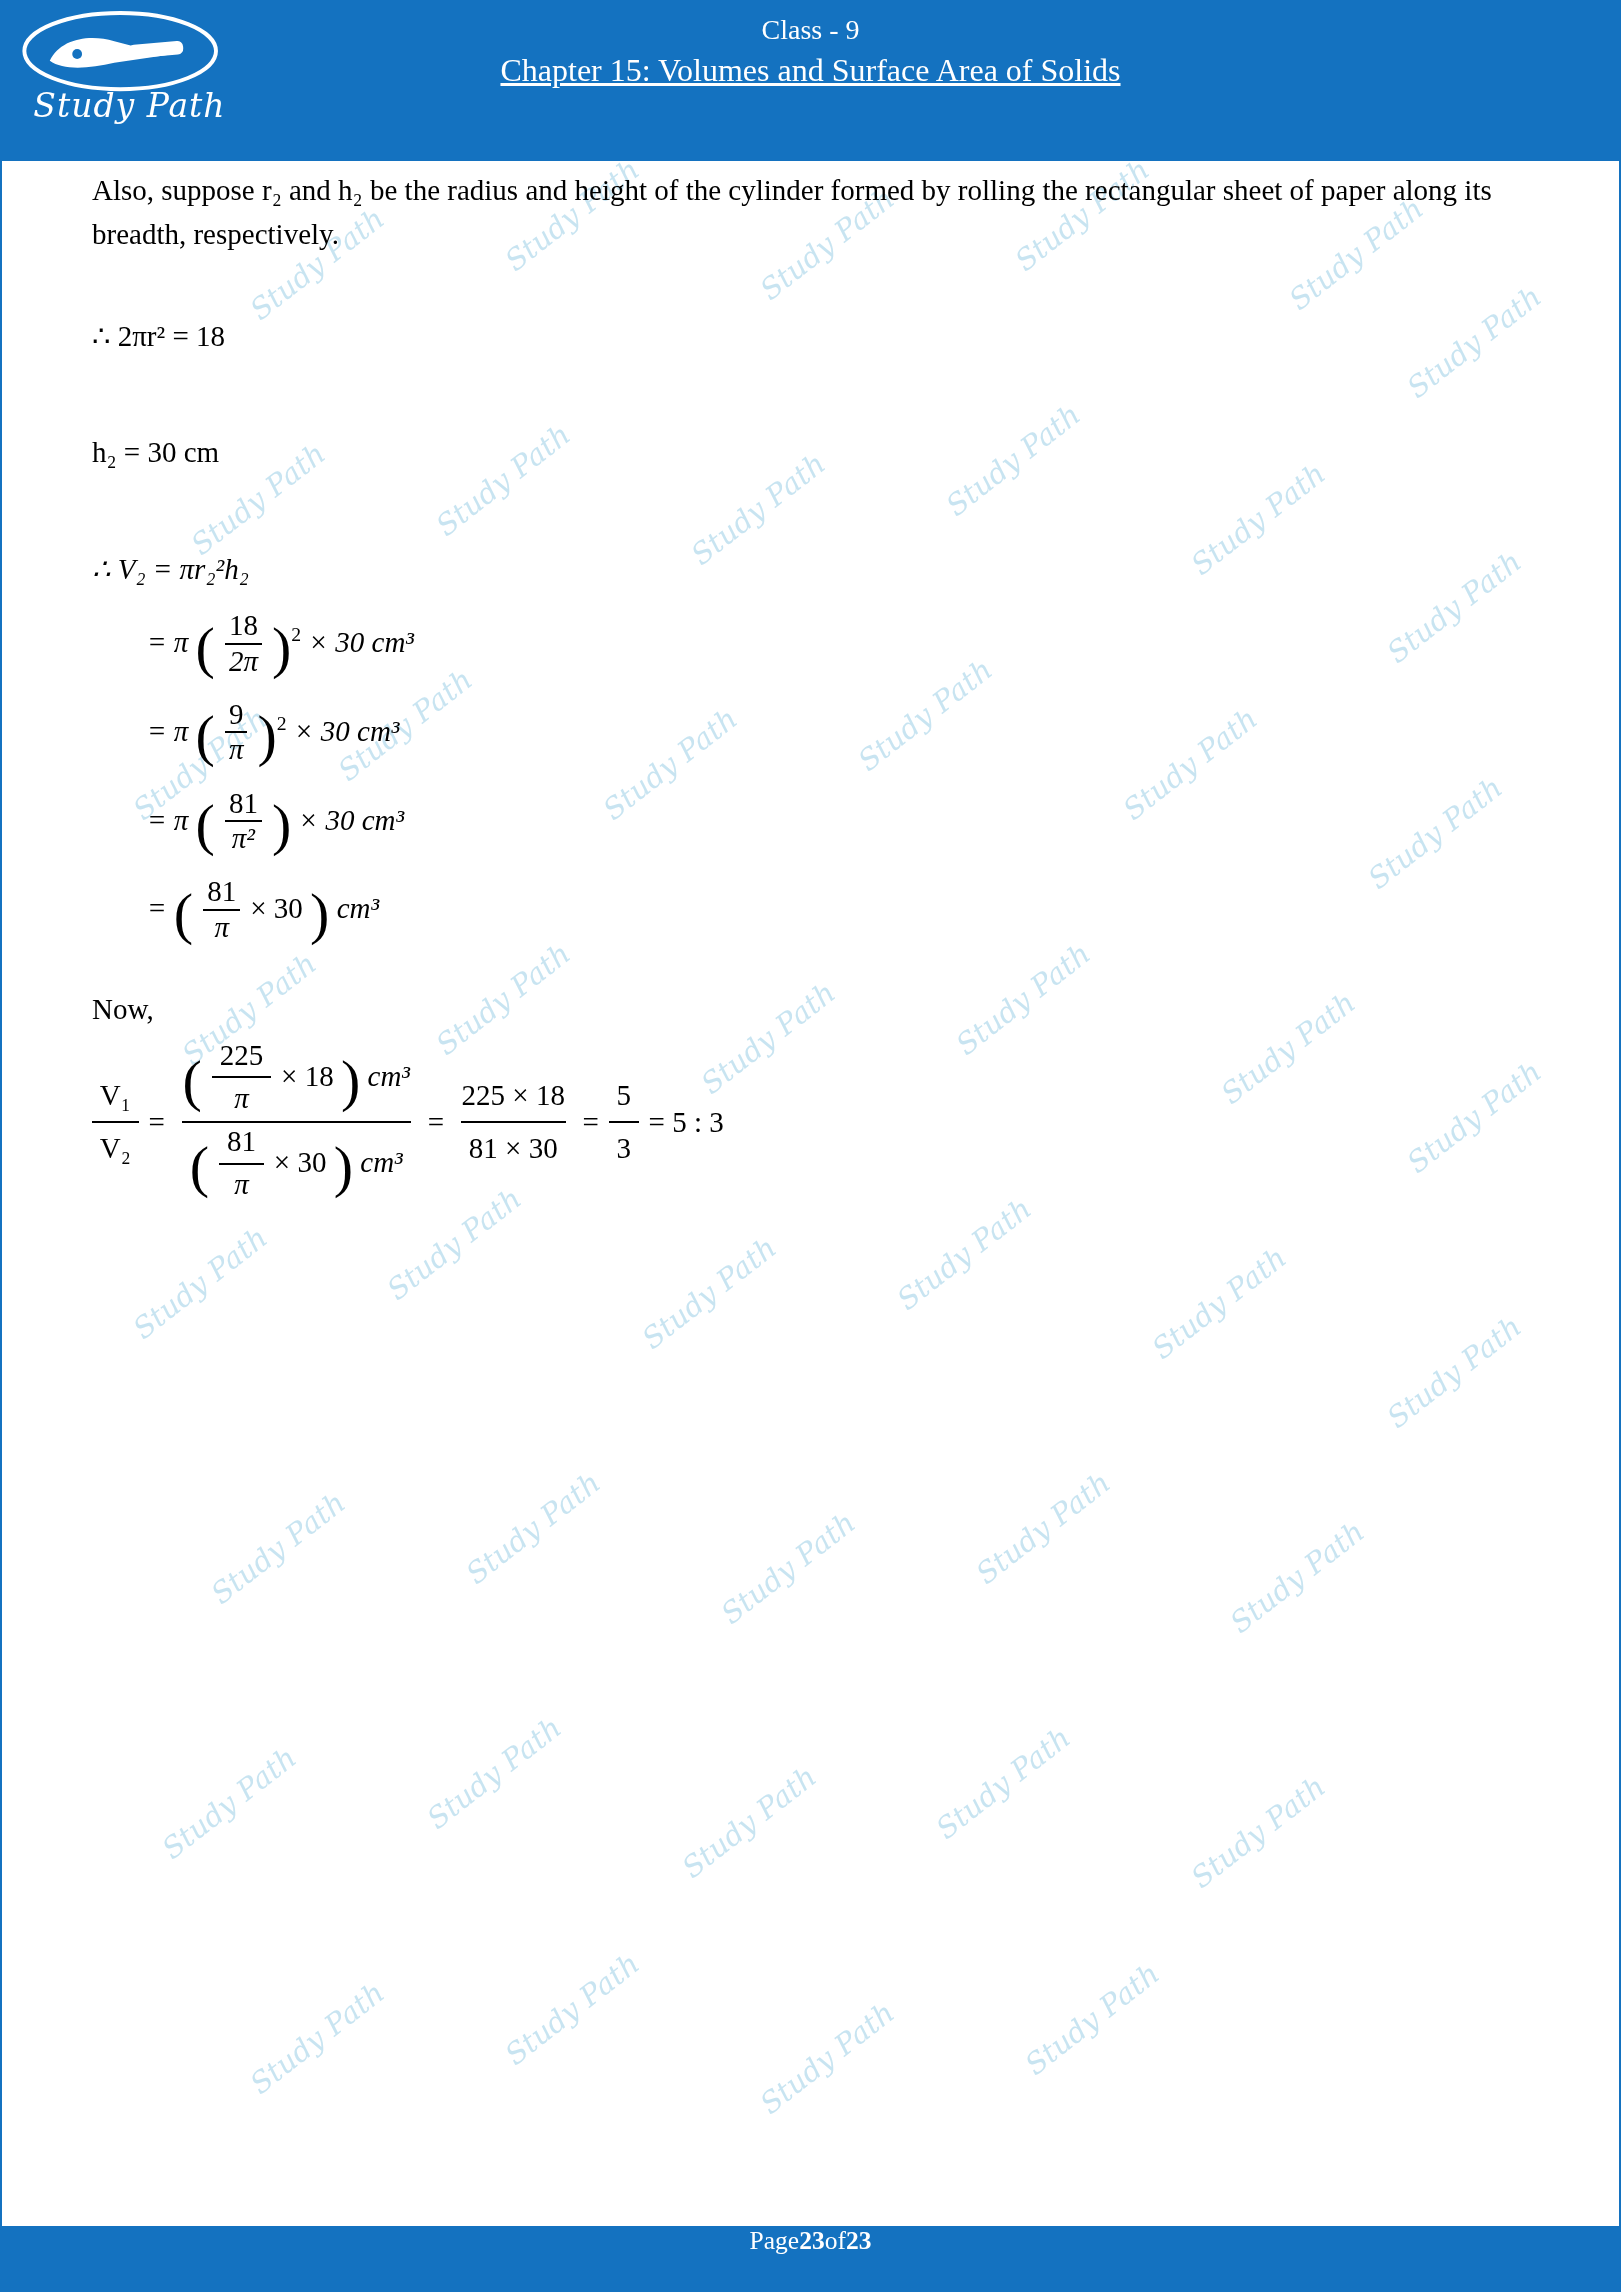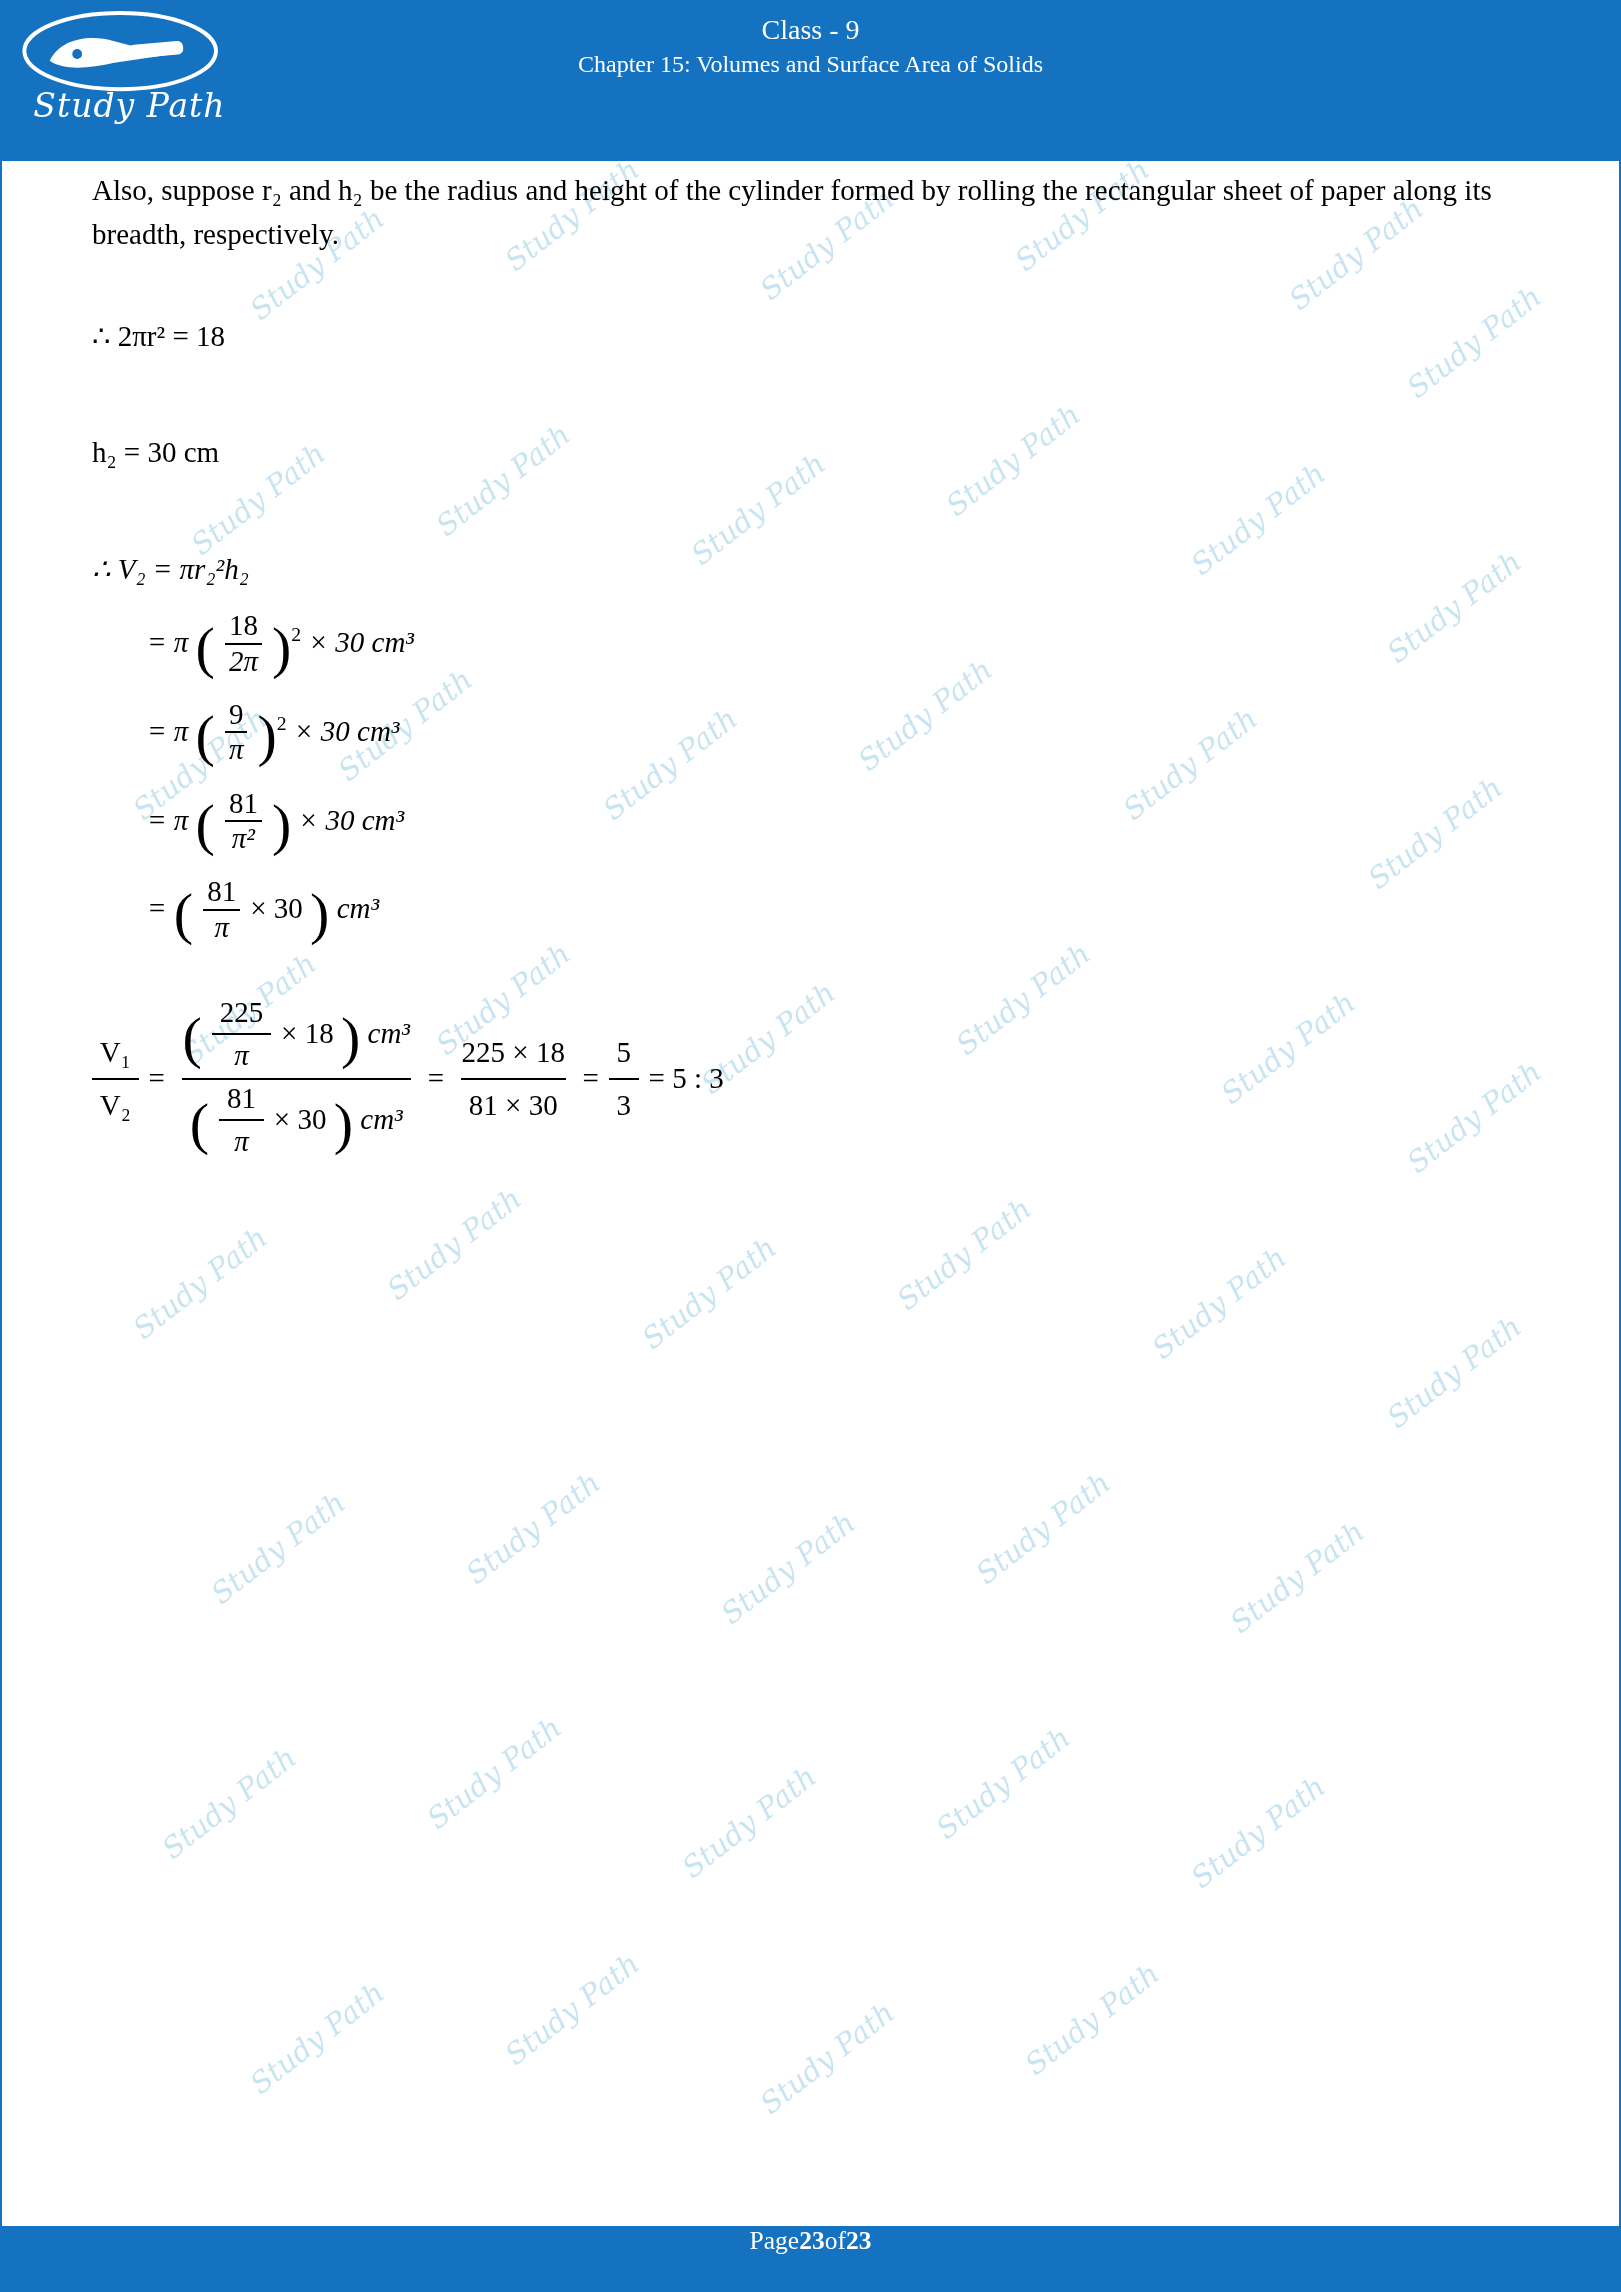--- a/index.html
+++ b/index.html
@@ -39,21 +39,21 @@
     color:#ffffff;
     white-space:nowrap;
   }
   .head-lines {
     position:absolute; left:0; top:9.8px; width:100%;
     text-align:center;
   }
   .head-lines div { line-height:1.32; }
   .hl1 { font-size:28px; }
   .hl2 { font-size:28px; }
-  .hl3 { font-size:24px; }
+  .hl3 { font-size:32px;text-decoration:underline; }
 
   
   .content {
     position:absolute;
     left:90px; top:167px;
     width:1441px;
     font-size:29px;
     color:#000000;
     line-height:1.5;
   }
@@ -271,20 +271,21 @@
         <span class="num">81</span>
         <span class="den it">π</span>
       </span>
       <span>× 30</span>
       <span class="big-paren">)</span>
       <span class="it">cm³</span>
     </div>
 
     <div class="gap-sm"></div>
 
+    <div class="para">Now,</div>
 
     <div class="ratio-block math" style="margin-top:9.8px;">
       <span class="bigfrac">
         <span class="num">V₁</span>
         <span class="den">V₂</span>
       </span>
       <span>=</span>
 
       <span class="bigfrac">
         <span class="num">

